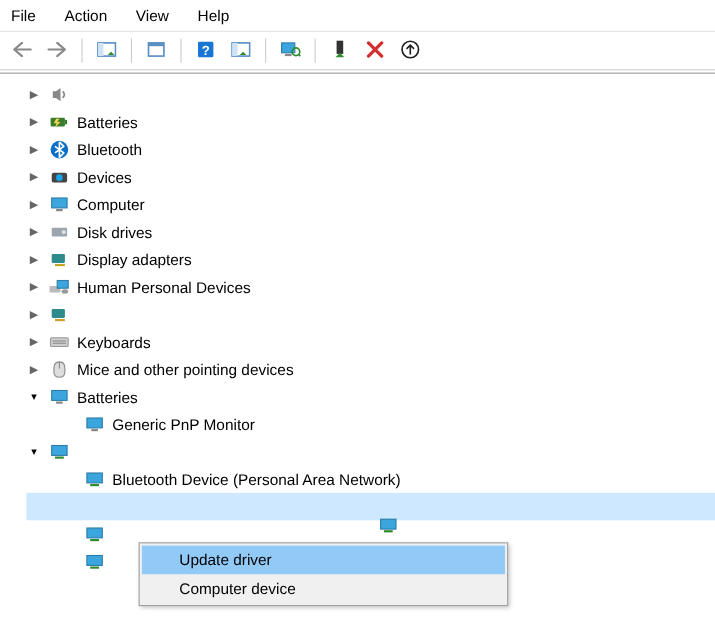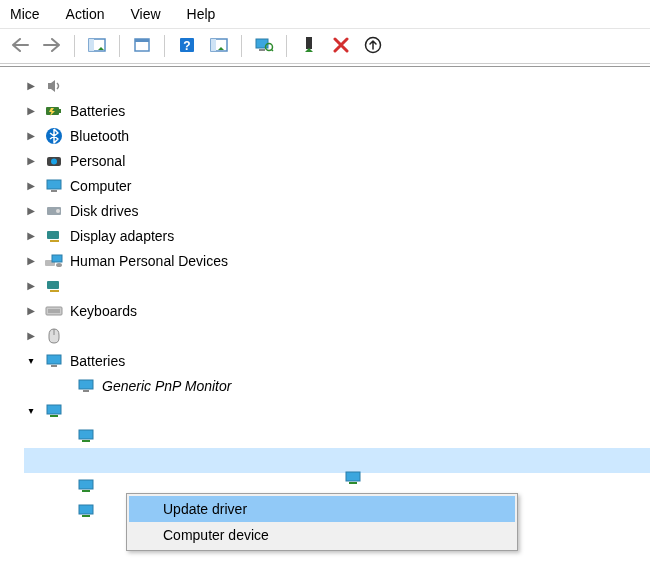--- a/index.html
+++ b/index.html
@@ -74,31 +74,31 @@
   }
   .chev.none { visibility: hidden; }
   .node-icon {
     width: 20px;
     height: 20px;
     display: flex;
     align-items: center;
     justify-content: center;
     flex-shrink: 0;
   }
-  .indent-1 { padding-left: 32px; font-style: italic; }
+  .indent-1 { padding-left: 32px; }
   .row.selected {
     background: #cde8ff;
     flex-direction: column;
   }
   .row.selected .label { }
   .context-menu {
     position: absolute;
     left: 126px;
     top: 426px;
-    width: 392px;
+    width: 336px;
     background: #f0f0f0;
     border: 1px solid #a0a0a0;
     box-shadow: 2px 2px 4px rgba(0,0,0,0.25);
     padding: 2px;
   }
   .ctx-item {
     height: 26px;
     display: flex;
     align-items: center;
     padding-left: 34px;
@@ -106,21 +106,21 @@
   }
   .ctx-item.hover {
     background: #91c9f7;
   }
   .label { }
 </style>
 </head>
 <body>
 
 <div class="menubar">
-  <div class="menubar-item">Mice</div>
+  <div class="menubar-item">File</div>
   <div class="menubar-item">Action</div>
   <div class="menubar-item">View</div>
   <div class="menubar-item">Help</div>
 </div>
 
 <div class="toolbar">
   <div class="toolbar-btn">
     <span>
       <svg width="18" height="14" viewBox="0 0 18 14">
           <path d="M9 1 L2 7 L9 13 M2 7 H17" stroke="#888" stroke-width="2" fill="none" stroke-linecap="round" stroke-linejoin="round"></path>
@@ -245,21 +245,21 @@
     </div>
 
     <div class="row">
       <span class="chev">▶</span>
       <span class="node-icon">
         <svg width="18" height="14" viewBox="0 0 18 14">
             <rect x="2" y="3" width="14" height="9" rx="2" fill="#444"></rect>
             <circle cx="9" cy="7.5" r="3" fill="#1aa3e8"></circle>
           </svg>
       </span>
-      <span class="label">Personal</span>
+      <span class="label">Devices</span>
     </div>
 
     <div class="row">
       <span class="chev">▶</span>
       <span class="node-icon">
         <svg width="18" height="16" viewBox="0 0 18 16">
             <rect x="2" y="2" width="14" height="9" fill="#3ba6de" stroke="#2b7ca8"></rect>
             <rect x="6" y="12" width="6" height="2" fill="#888"></rect>
           </svg>
       </span>
@@ -323,20 +323,21 @@
     </div>
 
     <div class="row">
       <span class="chev">▶</span>
       <span class="node-icon">
         <svg width="14" height="18" viewBox="0 0 14 18">
             <path d="M7 2 Q12 2 12 8 V11 Q12 16 7 16 Q2 16 2 11 V8 Q2 2 7 2 Z" fill="#ddd" stroke="#888"></path>
             <line x1="7" y1="2" x2="7" y2="8" stroke="#888"></line>
           </svg>
       </span>
+      <span class="label">Mice and other pointing devices</span>
     </div>
 
     <div class="row">
       <span class="chev" style="color:#000;">▾</span>
       <span class="node-icon">
         <svg width="18" height="16" viewBox="0 0 18 16">
             <rect x="2" y="2" width="14" height="9" fill="#3ba6de" stroke="#2b7ca8"></rect>
             <rect x="6" y="12" width="6" height="2" fill="#888"></rect>
           </svg>
       </span>
@@ -365,20 +366,21 @@
     </div>
 
     <div class="row indent-1">
       <span class="chev none">▶</span>
       <span class="node-icon">
         <svg width="18" height="16" viewBox="0 0 18 16">
             <rect x="2" y="2" width="14" height="9" fill="#3ba6de" stroke="#2b7ca8"></rect>
             <rect x="5" y="12" width="8" height="2" fill="#2e8b2e"></rect>
           </svg>
       </span>
+      <span class="label">Bluetooth Device (Personal Area Network)</span>
     </div>
 
     <div class="row indent-1 selected">
       <span class="chev none">▶</span>
       <span class="node-icon">
         <svg width="18" height="16" viewBox="0 0 18 16">
             <rect x="2" y="2" width="14" height="9" fill="#3ba6de" stroke="#2b7ca8"></rect>
             <rect x="5" y="12" width="8" height="2" fill="#2e8b2e"></rect>
           </svg>
       </span>

